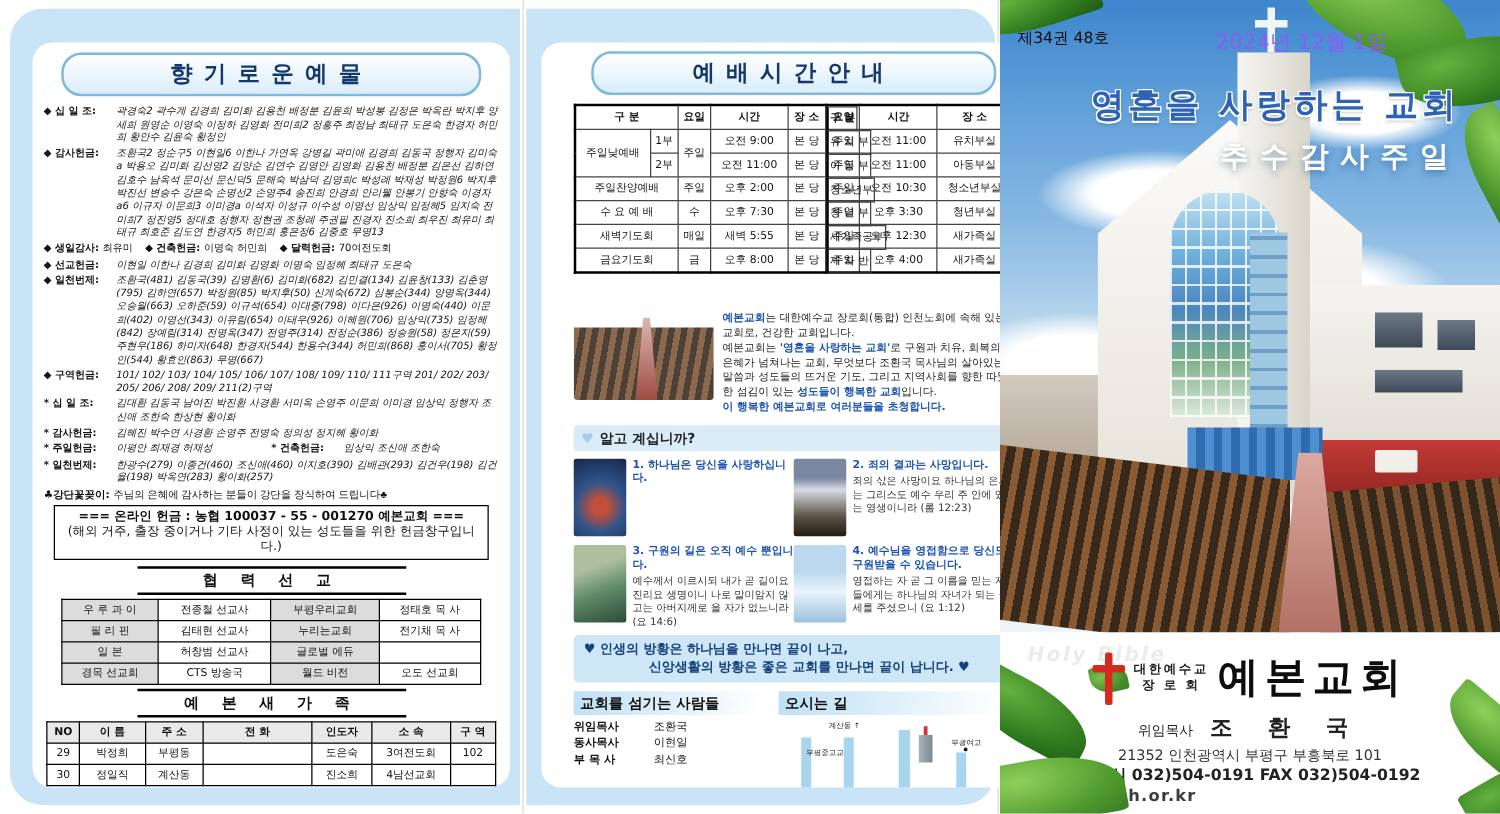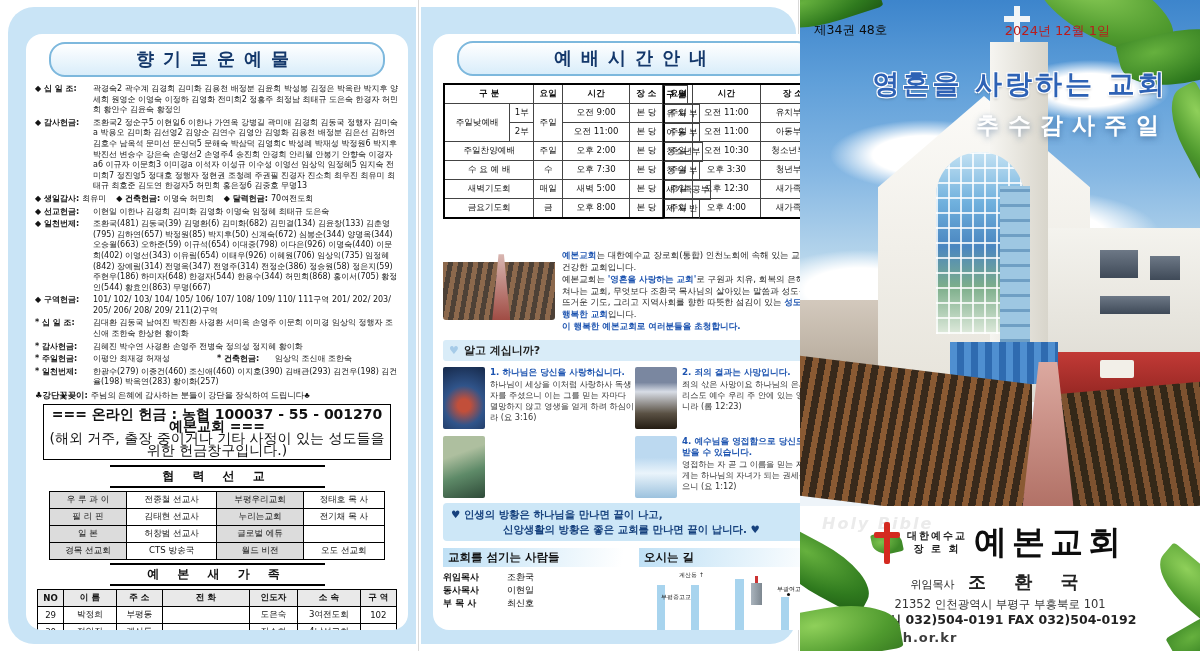--- a/index.html
+++ b/index.html
@@ -9,39 +9,39 @@
 
   
   .sheet { position:absolute; top:7px; height:637px; background:#c9e4f6; }
   .sheet.l { left:8px; width:408px; border-radius:26px 0 0 26px; }
   .sheet.m { left:421px; width:375px; border-radius:0 26px 26px 0; }
   .fold { position:absolute; top:0; height:651px; width:1px; background:#d9d9d9; }
 
   
   .card { position:absolute; background:#fff; border-radius:16px; overflow:hidden; }
   .card.cl { left:26px; top:34px; width:382px; height:596px; padding:6px 9px; }
-  .card.cm { left:433px; top:34px; width:404px; height:596px; padding:5px 10px; }
+  .card.cm { left:433px; top:34px; width:404px; height:596px; padding:5px 26px; }
 
   .capsule { margin:2px 14px 7px; text-align:center; font-size:18px; font-weight:bold;
              color:#14386b; letter-spacing:9px; border:2px solid #7db8dd; border-radius:16px;
              background:linear-gradient(#ffffff,#d9edfa); padding:3px 0 4px; }
 
   
   .sec { display:flex; font-size:8px; line-height:10.6px; color:#151515; margin-bottom:2px; }
   .lab { flex:0 0 58px; font-weight:bold; white-space:nowrap; }
-  .txt { flex:1; }
+  .txt { flex:1;font-style:italic; }
   .trio { display:flex; font-size:8px; line-height:10.6px; margin-bottom:2px; }
   .trio .lab { flex:0 0 auto; margin-right:3px; }
   .trio .val { margin-right:10px; }
   .ohead { font-size:9px; font-weight:bold; margin:3px 0 2px; }
   .pairline { display:flex; }
   .pairline .sec { flex:1; }
   .flower { font-size:8.4px; font-weight:bold; margin:2px 0 3px; }
   .flower .ftxt { font-weight:normal;font-family:Liberation Serif, serif; }
-  .obox { border:1.3px solid #000; text-align:center; font-size:14px; line-height:12px;
+  .obox { border:1.3px solid #000; text-align:center; font-size:10px; line-height:12px;
           padding:3px 2px; margin:2px 8px 5px; }
   .obox .b { font-weight:bold; }
   .ttl2 { width:215px; margin:3px auto 3px; text-align:center; font-size:12px; font-weight:bold;
           letter-spacing:7px; border-top:2px solid #000; border-bottom:2px solid #000; padding:1px 0; }
   table.coop { width:336px; margin:1px auto 2px; border-collapse:collapse; font-size:8.6px; }
   .coop td { border:1px solid #000; text-align:center; padding:2px 1px; height:15px; }
   .coop td:nth-child(1), .coop td:nth-child(3) { background:#dcdcdc; }
   table.fam { width:360px; margin:2px auto; border-collapse:collapse; font-size:8.6px; }
   .fam th, .fam td { border:1px solid #000; text-align:center; padding:2px 1px; }
   .fam th { background:#e9e9e9; }
@@ -129,21 +129,21 @@
   .stage { position:absolute; left:244px; top:-2px; width:156px; height:52px;
     background:linear-gradient(#c23a36,#8e2420); }
   .choir { position:absolute; left:150px; top:-12px; width:108px; height:42px;
     background:repeating-linear-gradient(90deg,#4f8fd0 0 7px,#2f6bb0 7px 14px); }
   .pulpit { position:absolute; left:300px; top:6px; width:34px; height:18px; background:#f2efe8; border-radius:2px; }
   .leaf { position:absolute; background:radial-gradient(ellipse at 30% 30%, #8fd05a, #4f9a2e 65%, #3a7d22);
           border-radius:6% 60% 6% 60%; }
   .leaf.dk { background:radial-gradient(ellipse at 30% 30%, #66b13e, #2f7a1e 65%, #1f5c14); }
 
   .vol  { position:absolute; left:814px; top:22px; font-size:12.5px; color:#0c0c0c; }
-  .date { position:absolute; left:1110px; top:22px; font-size:13px; color:#b91c1c; transform:translateX(-100%); white-space:nowrap; }
+  .date { position:absolute; left:1110px; top:22px; font-size:17px; color:#8b5cf6; transform:translateX(-100%); white-space:nowrap; }
   .slogan { position:absolute; left:860px; top:66px; width:300px; text-align:center; font-size:27px;
     font-weight:900; color:#2e62b5; letter-spacing:3px;
     text-shadow:-1px -1px 0 #fff, 1px -1px 0 #fff, -1px 1px 0 #fff, 1px 1px 0 #fff, 0 2px 3px rgba(0,0,0,.25);margin-left:10px; }
   .event { position:absolute; left:1168px; top:110px; transform:translateX(-100%); white-space:nowrap;
     font-size:23px; font-weight:bold; color:#fff; letter-spacing:9px;
     text-shadow:0 2px 6px rgba(30,70,120,.5); }
 
   
   .footer { position:absolute; left:800px; top:506px; width:400px; height:145px; background:#fff; overflow:hidden; }
   .holy { position:absolute; left:22px; top:8px; font-size:16px; font-weight:bold; font-style:italic;
@@ -372,21 +372,21 @@
       <td>오후 7:30</td>
       <td>본 당</td>
       <td class="ml">청 년 부</td>
       <td>주일</td>
       <td>오후 3:30</td>
       <td>청년부실</td>
     </tr>
     <tr>
       <td colspan="2">새벽기도회</td>
       <td>매일</td>
-      <td>새벽 5:00</td>
+      <td>새벽 5:55</td>
       <td>본 당</td>
       <td class="ml">새가족공부</td>
       <td>주일</td>
       <td>오후 12:30</td>
       <td>새가족실</td>
     </tr>
     <tr>
       <td colspan="2">금요기도회</td>
       <td>금</td>
       <td>오후 8:00</td>
@@ -411,34 +411,37 @@
   <div class="khead">
     <span class="heart">♥</span><span>알고 계십니까?</span>
   </div>
 
   <div class="know-grid">
 
       <div class="kitem">
         <div class="kimg k1"></div>
         <div class="ktext">
           <div class="ktitle"><span>1.</span> <span>하나님은 당신을 사랑하십니다.</span></div>
-          <div class="kbody">하나님이 세상을 이처럼 사랑하사 독생자를 주셨으니 이는 그를 믿는 자마다 멸망하지 않고 영생을 얻게 하려 하심이라 (요 3:16)</div>
         </div>
       </div>
 
       <div class="kitem">
         <div class="kimg k2"></div>
         <div class="ktext">
           <div class="ktitle"><span>2.</span> <span>죄의 결과는 사망입니다.</span></div>
           <div class="kbody">죄의 삯은 사망이요 하나님의 은사는 그리스도 예수 우리 주 안에 있는 영생이니라 (롬 12:23)</div>
         </div>
       </div>
 
       <div class="kitem">
         <div class="kimg k3"></div>
+        <div class="ktext">
+          <div class="ktitle"><span>3.</span> <span>구원의 길은 오직 예수 뿐입니다.</span></div>
+          <div class="kbody">예수께서 이르시되 내가 곧 길이요 진리요 생명이니 나로 말미암지 않고는 아버지께로 올 자가 없느니라 (요 14:6)</div>
+        </div>
       </div>
 
       <div class="kitem">
         <div class="kimg k4"></div>
         <div class="ktext">
           <div class="ktitle"><span>4.</span> <span>예수님을 영접함으로 당신도 구원받을 수 있습니다.</span></div>
           <div class="kbody">영접하는 자 곧 그 이름을 믿는 자들에게는 하나님의 자녀가 되는 권세를 주셨으니 (요 1:12)</div>
         </div>
       </div>
     </div>

